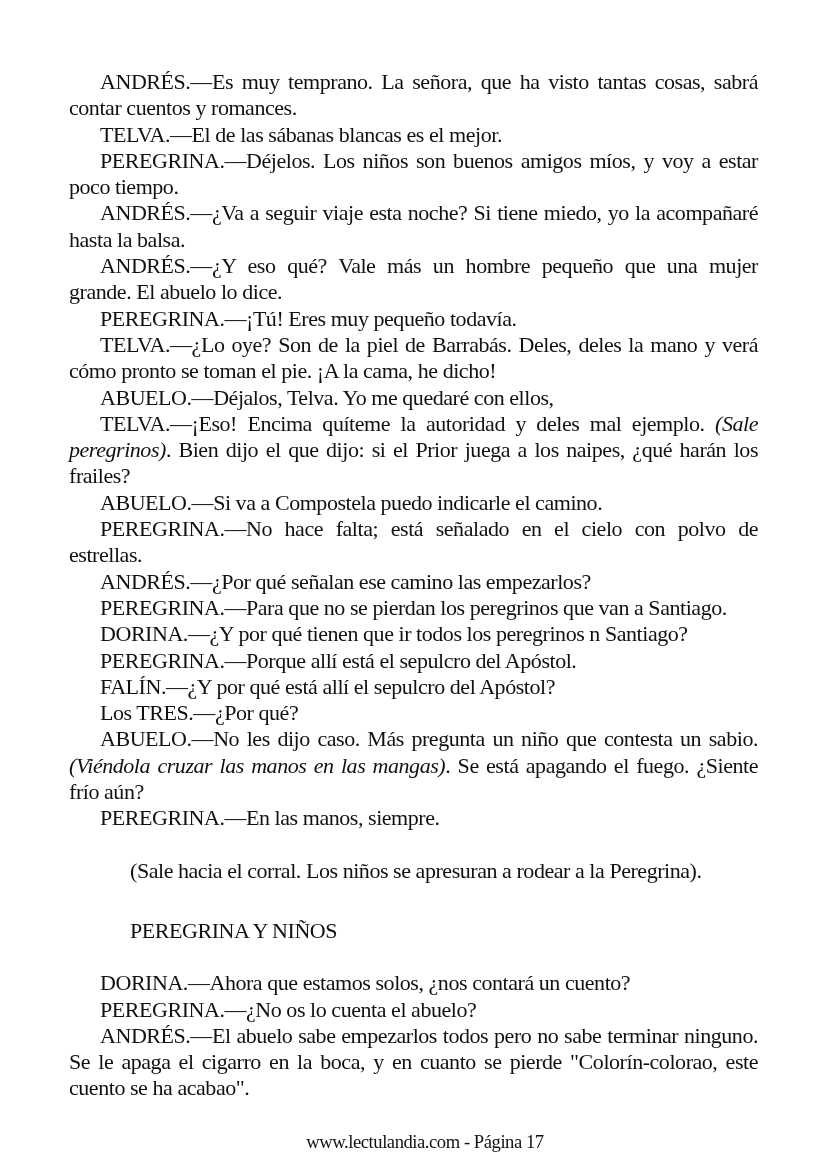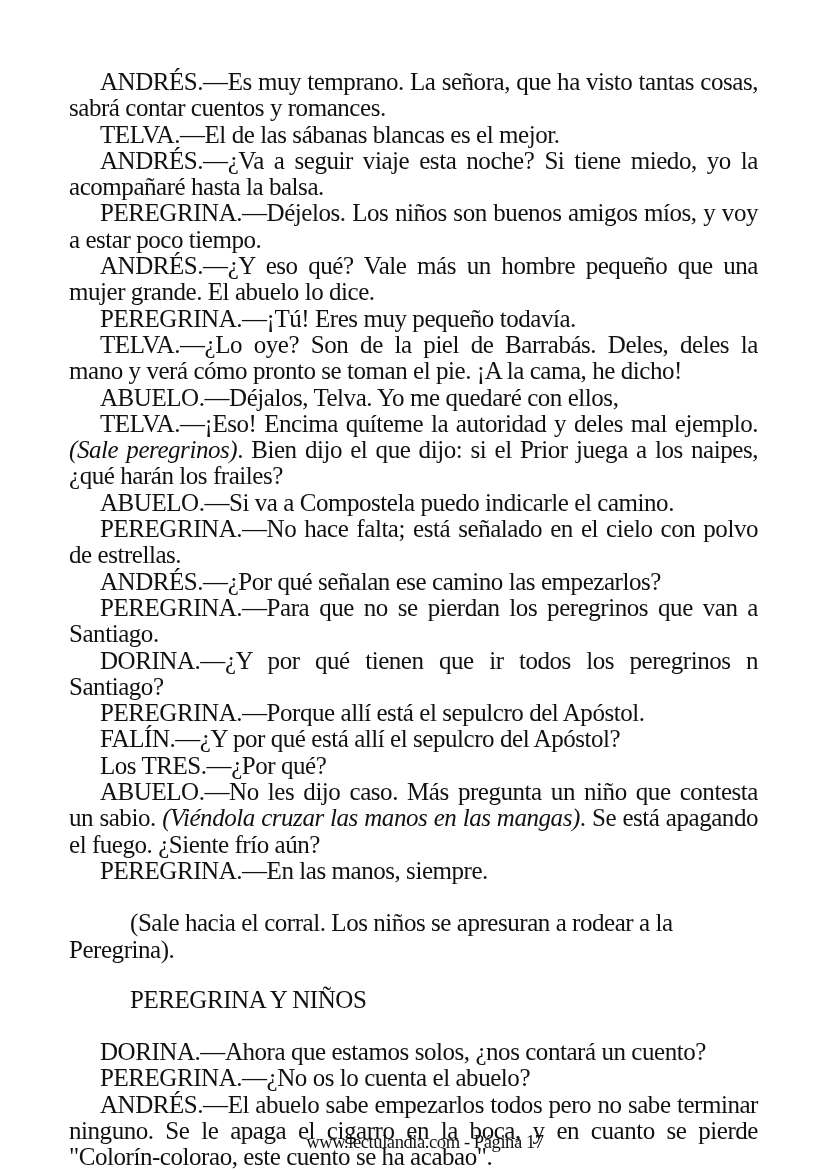--- a/index.html
+++ b/index.html
@@ -13,42 +13,42 @@
       position: relative;
       overflow: hidden;
       font-family: "Liberation Serif", "DejaVu Serif", serif;
       color: #111111;
     }
     .page {
       position: absolute;
       left: 69px;
       top: 69px;
       width: 689px;
-      font-size: 25px;
+      font-size: 22px;
       line-height: 26.3px;
       text-align: justify;
       letter-spacing: -0.45px;
       word-spacing: 0px;
     }
     .para {
       margin: 0;
       text-indent: 31px;
     }
     .para .speaker {
     }
     .para em, .stage em {
       font-style: italic;
     }
     .stage {
       margin: 26px 0 0 0;
       text-indent: 61px;
       text-align: left;
     }
     .scene-heading {
-      margin: 24px 0 26px 0;
+      margin: 34px 0 26px 0;
       text-indent: 61px;
       text-align: left;
     }
     .footer {
       position: absolute;
       left: 11px;
       width: 828px;
       top: 1131px;
       text-align: center;
       font-size: 18.6px;
@@ -56,22 +56,22 @@
       color: #111111;
     }
   </style>
 </head>
 <body>
 
 <div class="page">
 
   <p class="para"><span class="speaker">ANDRÉS.—</span><span>Es muy temprano. La señora, que ha visto tantas cosas, sabrá contar cuentos y romances.</span></p>
   <p class="para"><span class="speaker">TELVA.—</span><span>El de las sábanas blancas es el mejor.</span></p>
+  <p class="para"><span class="speaker">PEREGRINA.—</span><span>Déjelos. Los niños son buenos amigos míos, y voy a estar poco tiempo.</span></p>
   <p class="para"><span class="speaker">ANDRÉS.—</span><span>¿Va a seguir viaje esta noche? Si tiene miedo, yo la acompañaré hasta la balsa.</span></p>
-  <p class="para"><span class="speaker">PEREGRINA.—</span><span>Déjelos. Los niños son buenos amigos míos, y voy a estar poco tiempo.</span></p>
   <p class="para"><span class="speaker">ANDRÉS.—</span><span>¿Y eso qué? Vale más un hombre pequeño que una mujer grande. El abuelo lo dice.</span></p>
   <p class="para"><span class="speaker">PEREGRINA.—</span><span>¡Tú! Eres muy pequeño todavía.</span></p>
   <p class="para"><span class="speaker">TELVA.—</span><span>¿Lo oye? Son de la piel de Barrabás. Deles, deles la mano y verá cómo pronto se toman el pie. ¡A la cama, he dicho!</span></p>
   <p class="para"><span class="speaker">ABUELO.—</span><span>Déjalos, Telva. Yo me quedaré con ellos,</span></p>
 
   <p class="para"><span class="speaker">TELVA.—</span><span>¡Eso! Encima quíteme la autoridad y deles mal ejemplo. </span><em>(Sale peregrinos)</em><span>. Bien dijo el que dijo: si el Prior juega a los naipes, ¿qué harán los frailes?</span></p>
 
   <p class="para"><span class="speaker">ABUELO.—</span><span>Si va a Compostela puedo indicarle el camino.</span></p>
   <p class="para"><span class="speaker">PEREGRINA.—</span><span>No hace falta; está señalado en el cielo con polvo de estrellas.</span></p>
   <p class="para"><span class="speaker">ANDRÉS.—</span><span>¿Por qué señalan ese camino las empezarlos?</span></p>

